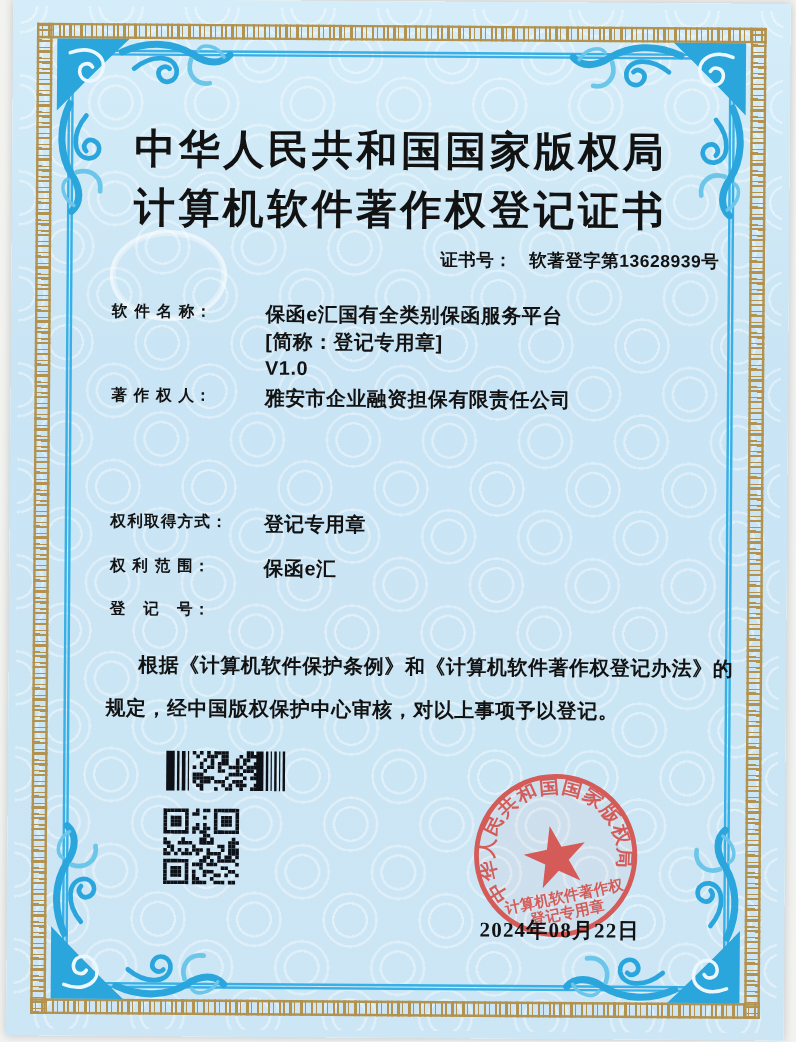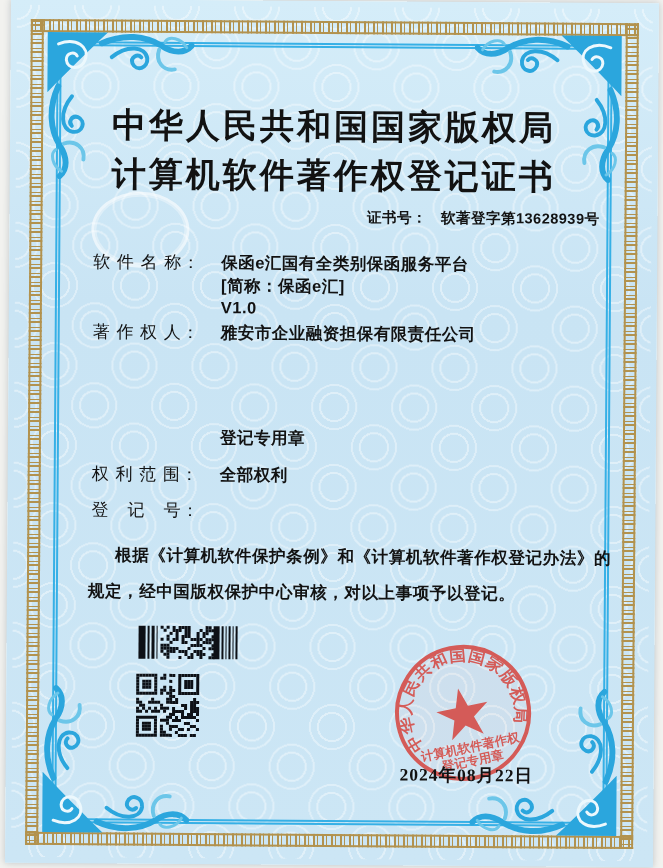--- a/index.html
+++ b/index.html
@@ -51,21 +51,21 @@
   .corner.bl{left:36px;bottom:30px;transform:scaleY(-1);}
   .corner.br{right:36px;bottom:30px;transform:scale(-1,-1);}
   
   .t{position:absolute;color:#121212;line-height:1.15;white-space:nowrap;}
   .authority{top:106px;left:0;right:0;text-align:center;
     font-family:"Liberation Serif","DejaVu Serif",serif;font-size:34px;font-weight:800;letter-spacing:3px;}
   .cert-title{top:155px;left:0;right:0;text-align:center;
     font-family:"Liberation Serif","DejaVu Serif",serif;font-size:34px;font-weight:800;letter-spacing:3px;}
   .certno{top:208px;right:58px;font-size:14.5px;font-weight:700;letter-spacing:.5px;}
   .certno .gap{display:inline-block;width:14px;}
-  .lab{left:84px;font-size:17px;font-weight:400;letter-spacing:1px;}
+  .lab{left:84px;font-size:13px;font-weight:700;letter-spacing:1px;}
   .val{left:212px;font-size:16.5px;font-weight:700;letter-spacing:.5px;}
   .stmt{font-size:16.5px;font-weight:700;letter-spacing:.6px;}
   .barcode{left:132px;top:626px;width:99px;height:33px;position:absolute;}
   .barcode i{position:absolute;background:#0d1016;}
   .qr{left:130px;top:674px;width:64px;height:64px;position:absolute;}
   .qr i{position:absolute;width:3px;height:3px;background:#0d1016;}
   .seal{position:absolute;left:382px;top:636px;width:150px;height:150px;transform:rotate(-12deg);opacity:.92;}
   .date{left:394px;top:763px;font-family:"Liberation Serif","DejaVu Serif",serif;
     font-size:17.5px;font-weight:700;letter-spacing:1px;}
 </style>
@@ -113,30 +113,31 @@
 
   <div class="t authority">中华人民共和国国家版权局</div>
   <div class="t cert-title">计算机软件著作权登记证书</div>
 
   <div class="t certno">
     <span>证书号：</span><span class="gap"></span><span>软著登字第13628939号</span>
   </div>
 
   <div class="t lab" style="top:253px">软 件 名 称：</div>
   <div class="t val" style="top:253px">保函e汇国有全类别保函服务平台</div>
-  <div class="t val" style="top:276px">[简称：保函e汇]</div>
+  <div class="t val" style="top:276px">[简称：登记专用章]</div>
   <div class="t val" style="top:298px">V1.0</div>
 
   <div class="t lab" style="top:323px">著 作 权 人：</div>
   <div class="t val" style="top:323px">雅安市企业融资担保有限责任公司</div>
 
+  <div class="t lab" style="top:428px">权利取得方式：</div>
   <div class="t val" style="top:428px">登记专用章</div>
 
   <div class="t lab" style="top:465px">权 利 范 围：</div>
-  <div class="t val" style="top:465px">全部权利</div>
+  <div class="t val" style="top:465px">保函e汇</div>
 
   <div class="t lab" style="top:501px">登　记　号：</div>
 
   <div class="t stmt" style="top:546px;left:108px">根据《计算机软件保护条例》和《计算机软件著作权登记办法》的</div>
   <div class="t stmt" style="top:582px;left:81px">规定，经中国版权保护中心审核，对以上事项予以登记。</div>
 
   <div class="barcode">
       <i style="left: 0px; top: 0px; width: 7px; height: 33px;"></i>
       <i style="left: 9px; top: 0px; width: 2px; height: 33px;"></i>
       <i style="left: 13px; top: 0px; width: 3px; height: 33px;"></i>

